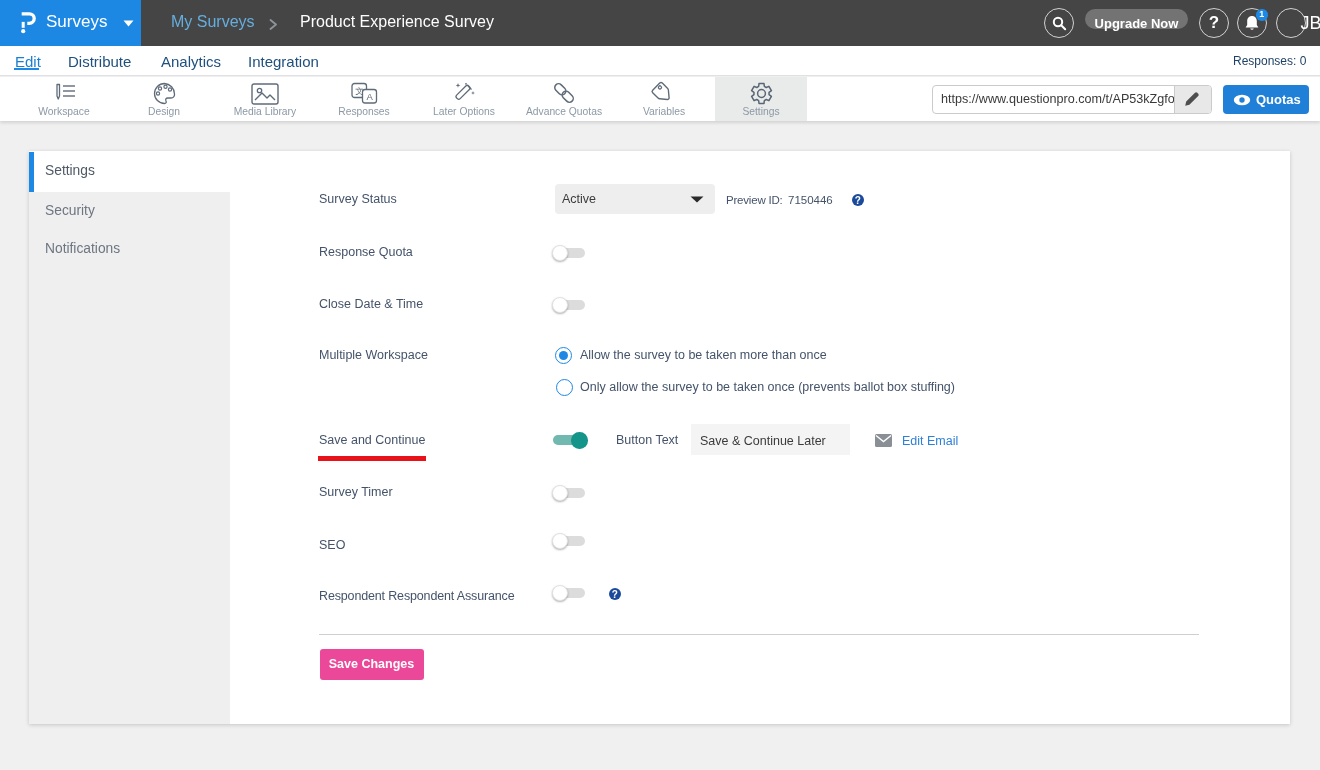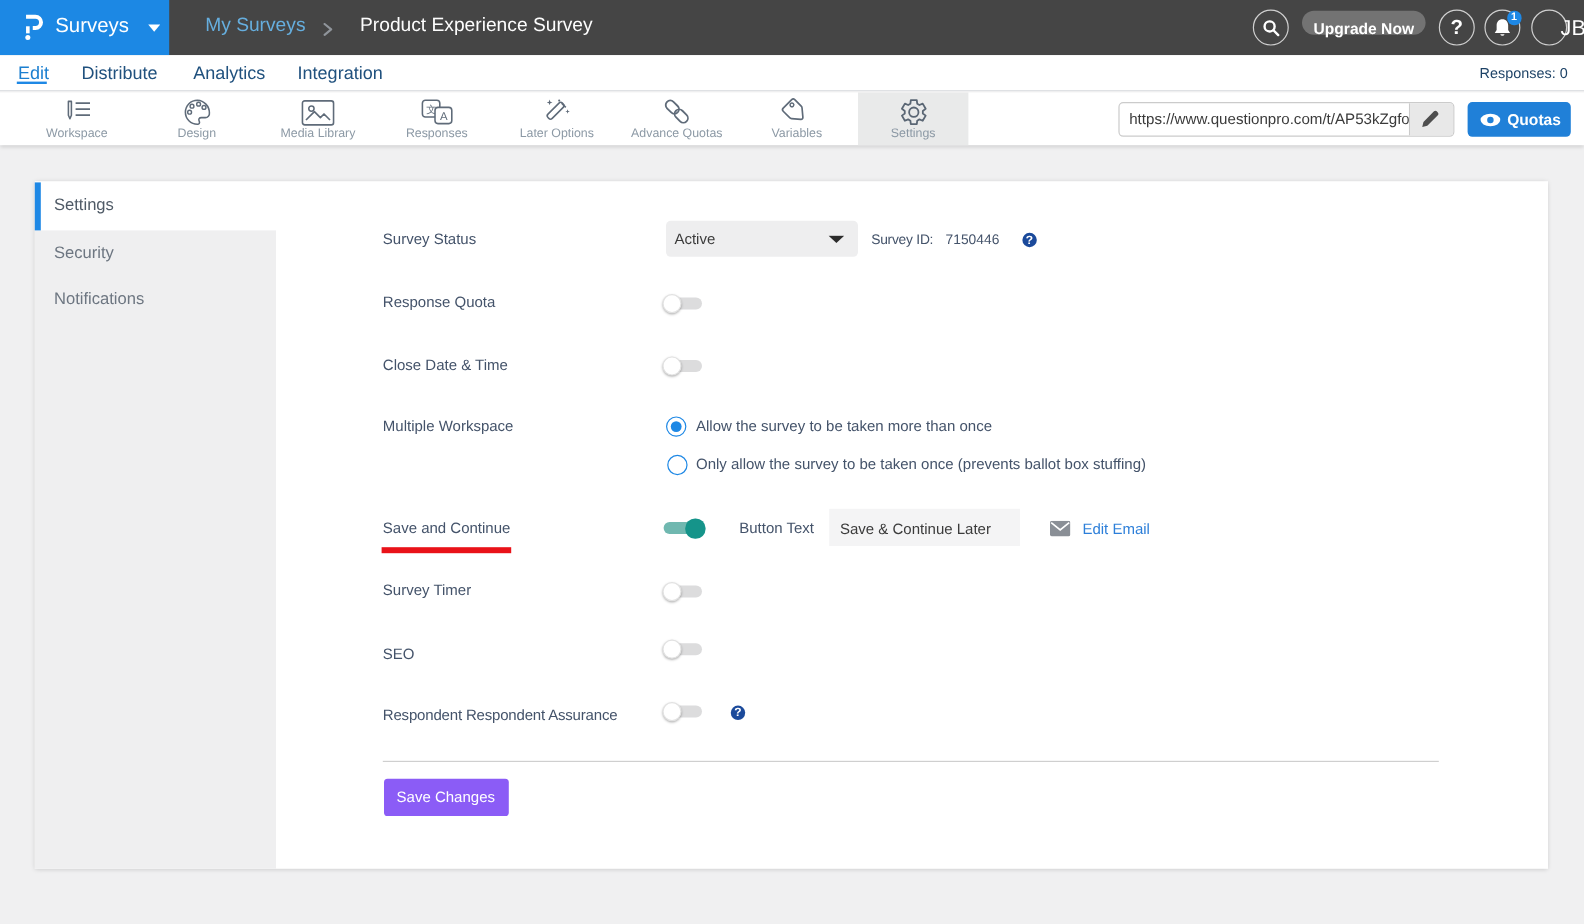--- a/index.html
+++ b/index.html
@@ -171,21 +171,21 @@
   <div class="abs" style="left:45px; top:163px; font-size:13.8px; color:#4f5a66;">Settings</div>
   <div class="abs" style="left:45px; top:202.5px; font-size:13.8px; color:#6d7681;">Security</div>
   <div class="abs" style="left:45px; top:240.5px; font-size:13.8px; color:#6d7681;">Notifications</div>
 
   <div class="lab" style="left:319px; top:192px;">Survey Status</div>
   <div class="abs" style="left:555px; top:184px; width:160px; height:30px; background:#eeeeef; border-radius:4px;"></div>
   <div class="abs" style="left:562px; top:192px; font-size:12.5px; color:#3c3c3c;">Active</div>
   <svg class="abs" style="left:690px; top:195.5px;" width="14" height="7" viewBox="0 0 14 7">
       <path d="M0.5 0.5 L7 6.5 L13.5 0.5 Z" fill="#2b2b2b"></path>
     </svg>
-  <div class="lab" style="left:726px; top:193.5px; font-size:11.5px; letter-spacing:-0.2px;">Survey ID:</div>
+  <div class="lab" style="left:726px; top:193.5px; font-size:11.5px; letter-spacing:-0.2px;">Preview ID:</div>
   <div class="lab" style="left:788px; top:193.5px; font-size:11.5px;">7150446</div>
   <div class="abs" style="left:851.5px; top:193.5px; width:12.8px; height:12.8px; border-radius:50%; background:#1b4a9b; color:#fff; font-size:10px; font-weight:bold; text-align:center; line-height:13px;">?</div>
 
   <div class="lab" style="left:319px; top:244.8px;">Response Quota</div>
   <div class="toggle-off-track" style="top:247.5px;"></div>
   <div class="toggle-off-knob" style="top:244.5px;"></div>
 
   <div class="lab" style="left:319px; top:297.4px;">Close Date &amp; Time</div>
   <div class="toggle-off-track" style="top:299.5px;"></div>
   <div class="toggle-off-knob" style="top:296.5px;"></div>
@@ -217,15 +217,15 @@
   <div class="lab" style="left:319px; top:538px;">SEO</div>
   <div class="toggle-off-track" style="top:535.5px;"></div>
   <div class="toggle-off-knob" style="top:532.5px;"></div>
 
   <div class="lab" style="left:319px; top:588.5px; letter-spacing:-0.15px;">Respondent Respondent Assurance</div>
   <div class="toggle-off-track" style="top:587.5px;"></div>
   <div class="toggle-off-knob" style="top:584.5px;"></div>
   <div class="abs" style="left:608.5px; top:587.5px; width:12.8px; height:12.8px; border-radius:50%; background:#1b4a9b; color:#fff; font-size:10px; font-weight:bold; text-align:center; line-height:13px;">?</div>
 
   <div class="abs" style="left:319px; top:634px; width:880px; height:1px; background:#cfcfcf;"></div>
-  <div class="abs" style="left:319.5px; top:649px; width:104px; height:31px; background:#8b5cf6; border-radius:3px; color:#fff; font-weight:normal; font-size:12.5px; text-align:center; line-height:30px;">Save Changes</div>
+  <div class="abs" style="left:319.5px; top:649px; width:104px; height:31px; background:#ec4899; border-radius:3px; color:#fff; font-weight:bold; font-size:12.5px; text-align:center; line-height:30px;">Save Changes</div>
 
 </div>
 
 </body></html>

